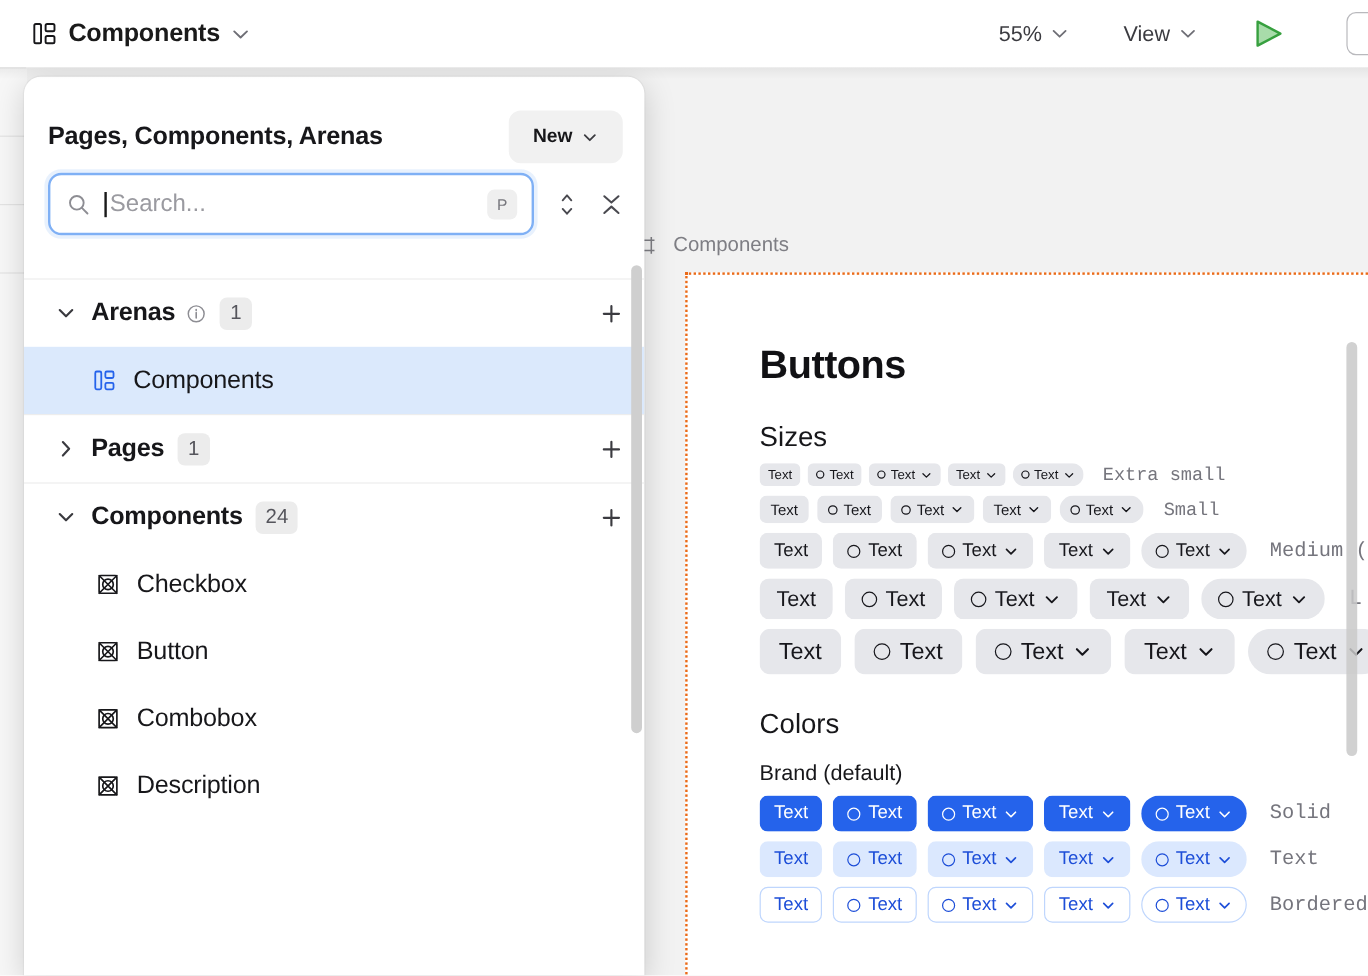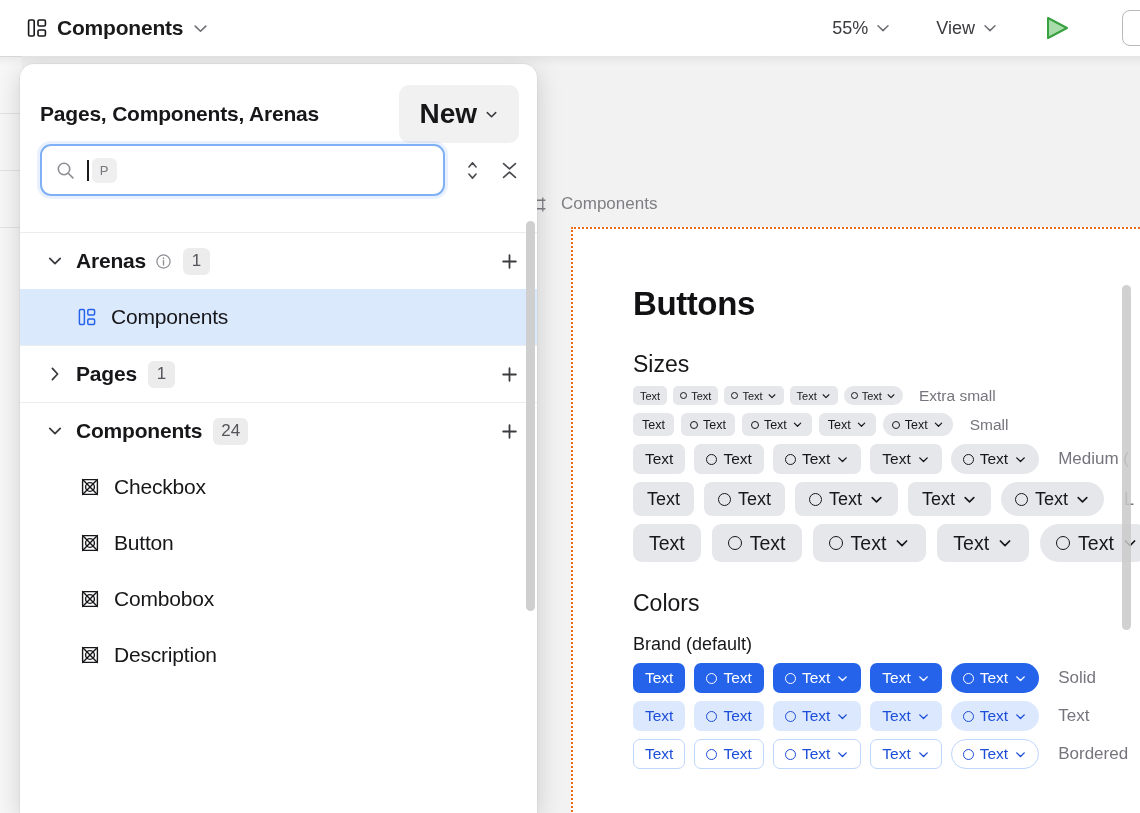--- a/index.html
+++ b/index.html
@@ -50,21 +50,21 @@
   .frame {
     position: absolute; left: 549px; top: 171px; width: 700px; height: 640px;
     background: #ffffff; border: 2px dotted #ea6a18;
   }
   .frame-inner { position: absolute; left: 60px; top: 56px; right: 0; }
   .frame-h1 { font-size: 33px; font-weight: 700; color: #111114; letter-spacing: -0.4px; }
   .sec-h { font-size: 23px; font-weight: 400; color: #17171a; margin-top: 28px; }
   .sub-h { font-size: 18px; font-weight: 400; color: #17171a; margin-top: 17px; }
 
   .btn-row { display: flex; align-items: center; margin-top: 8px; white-space: nowrap; }
-  .btn-row .row-label { color: #75757d; margin-left: 10px; }
+  .btn-row .row-label { color: #75757d; margin-left: 10px; font-family: Liberation Mono, monospace; }
 
   .pbtn {
     display: inline-flex; align-items: center; justify-content: center;
     background: #e6e7eb; color: #17171c; border: 1.5px solid transparent;
     font-family: "Liberation Sans", sans-serif; white-space: nowrap;
   }
   .pbtn .o { display:block; border: 1.6px solid currentColor; border-radius: 50%; }
   .pbtn .cv { display:block; }
 
   
@@ -102,21 +102,21 @@
     box-shadow: 0 6px 26px rgba(0,0,0,0.17), 0 0 0 1px rgba(0,0,0,0.035);
     z-index: 20; overflow: hidden;
   }
   .panel-head {
     display: flex; align-items: center; height: 60px; padding: 0 18px 0 20px; margin-top: 20px;
   }
   .panel-title { font-size: 21px; font-weight: 600; color: #17171a; letter-spacing: -0.2px; }
   .new-btn {
     margin-left: auto; display: flex; align-items: center; gap: 7px;
     background: #f1f1f1; border-radius: 10px; padding: 13px 20px;
-    font-size: 28px; font-weight: 600; color: #17171a;
+    font-size: 16px; font-weight: 600; color: #17171a;
   }
   .search-row { display: flex; align-items: center; gap: 18px; padding: 0 18px 0 20px; }
   .search-box {
     flex: 1; display: flex; align-items: center; gap: 12px; height: 52px;
     border: 2px solid #7fb0f5; border-radius: 11px; padding: 0 12px 0 14px;
     box-shadow: 0 0 0 3px rgba(127,176,245,0.18);
   }
   .search-icon { width: 19px; height: 19px; display:block; flex: none; }
   .caret { width: 1.5px; height: 21px; background: #1a1a1a; flex: none; margin-right: -9px; }
   .search-ph { flex: 1; font-size: 20px; color: #9a9aa0; }
@@ -451,20 +451,21 @@
       </div>
     </div>
 
     <div class="search-row">
       <div class="search-box">
         <svg class="search-icon" viewBox="0 0 18 18">
           <circle cx="7.6" cy="7.6" r="5.4" stroke="#8d8d93" stroke-width="1.5" fill="none"></circle>
           <path d="M11.6 11.6 L16 16" stroke="#8d8d93" stroke-width="1.5" stroke-linecap="round"></path>
         </svg>
         <div class="caret"></div>
+        <span class="search-ph">Search...</span>
         <span class="kbd">P</span>
       </div>
       <svg class="sort-ic" viewBox="0 0 18 18">
         <path d="M9 1.8 L5.6 5.6 M9 1.8 L12.4 5.6 M9 16.2 L5.6 12.4 M9 16.2 L12.4 12.4" stroke="#4a4a50" stroke-width="1.5" fill="none" stroke-linecap="round" stroke-linejoin="round"></path>
       </svg>
       <svg class="collapse-ic" viewBox="0 0 18 18">
         <path d="M3.4 2.4 L9 7.4 L14.6 2.4 M3.4 15.6 L9 10.6 L14.6 15.6" stroke="#4a4a50" stroke-width="1.6" fill="none" stroke-linecap="round" stroke-linejoin="round"></path>
       </svg>
     </div>
 

